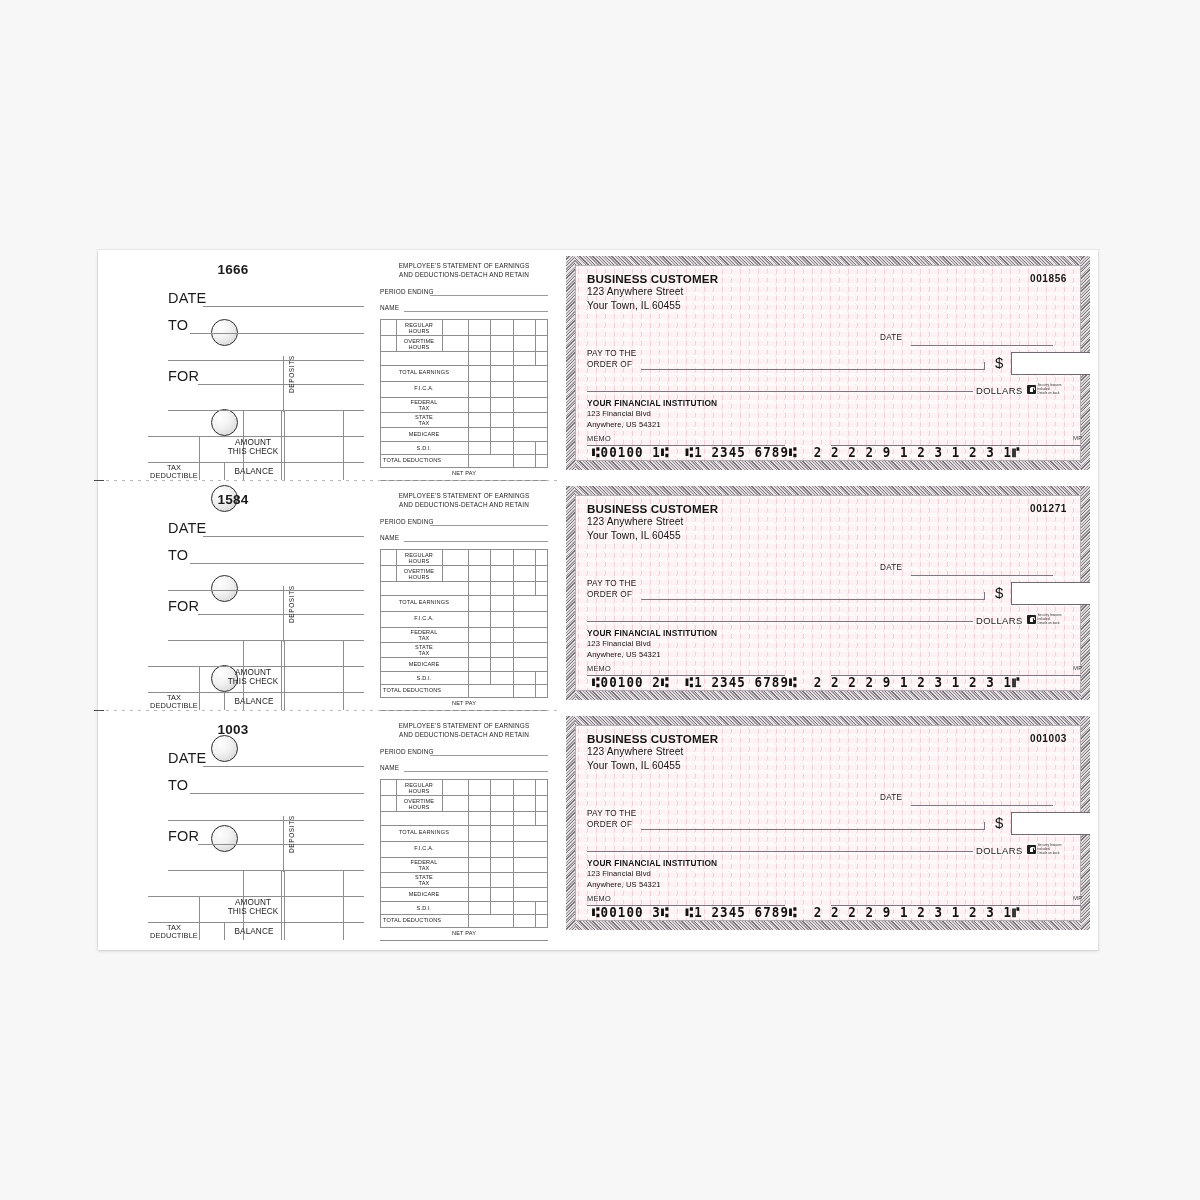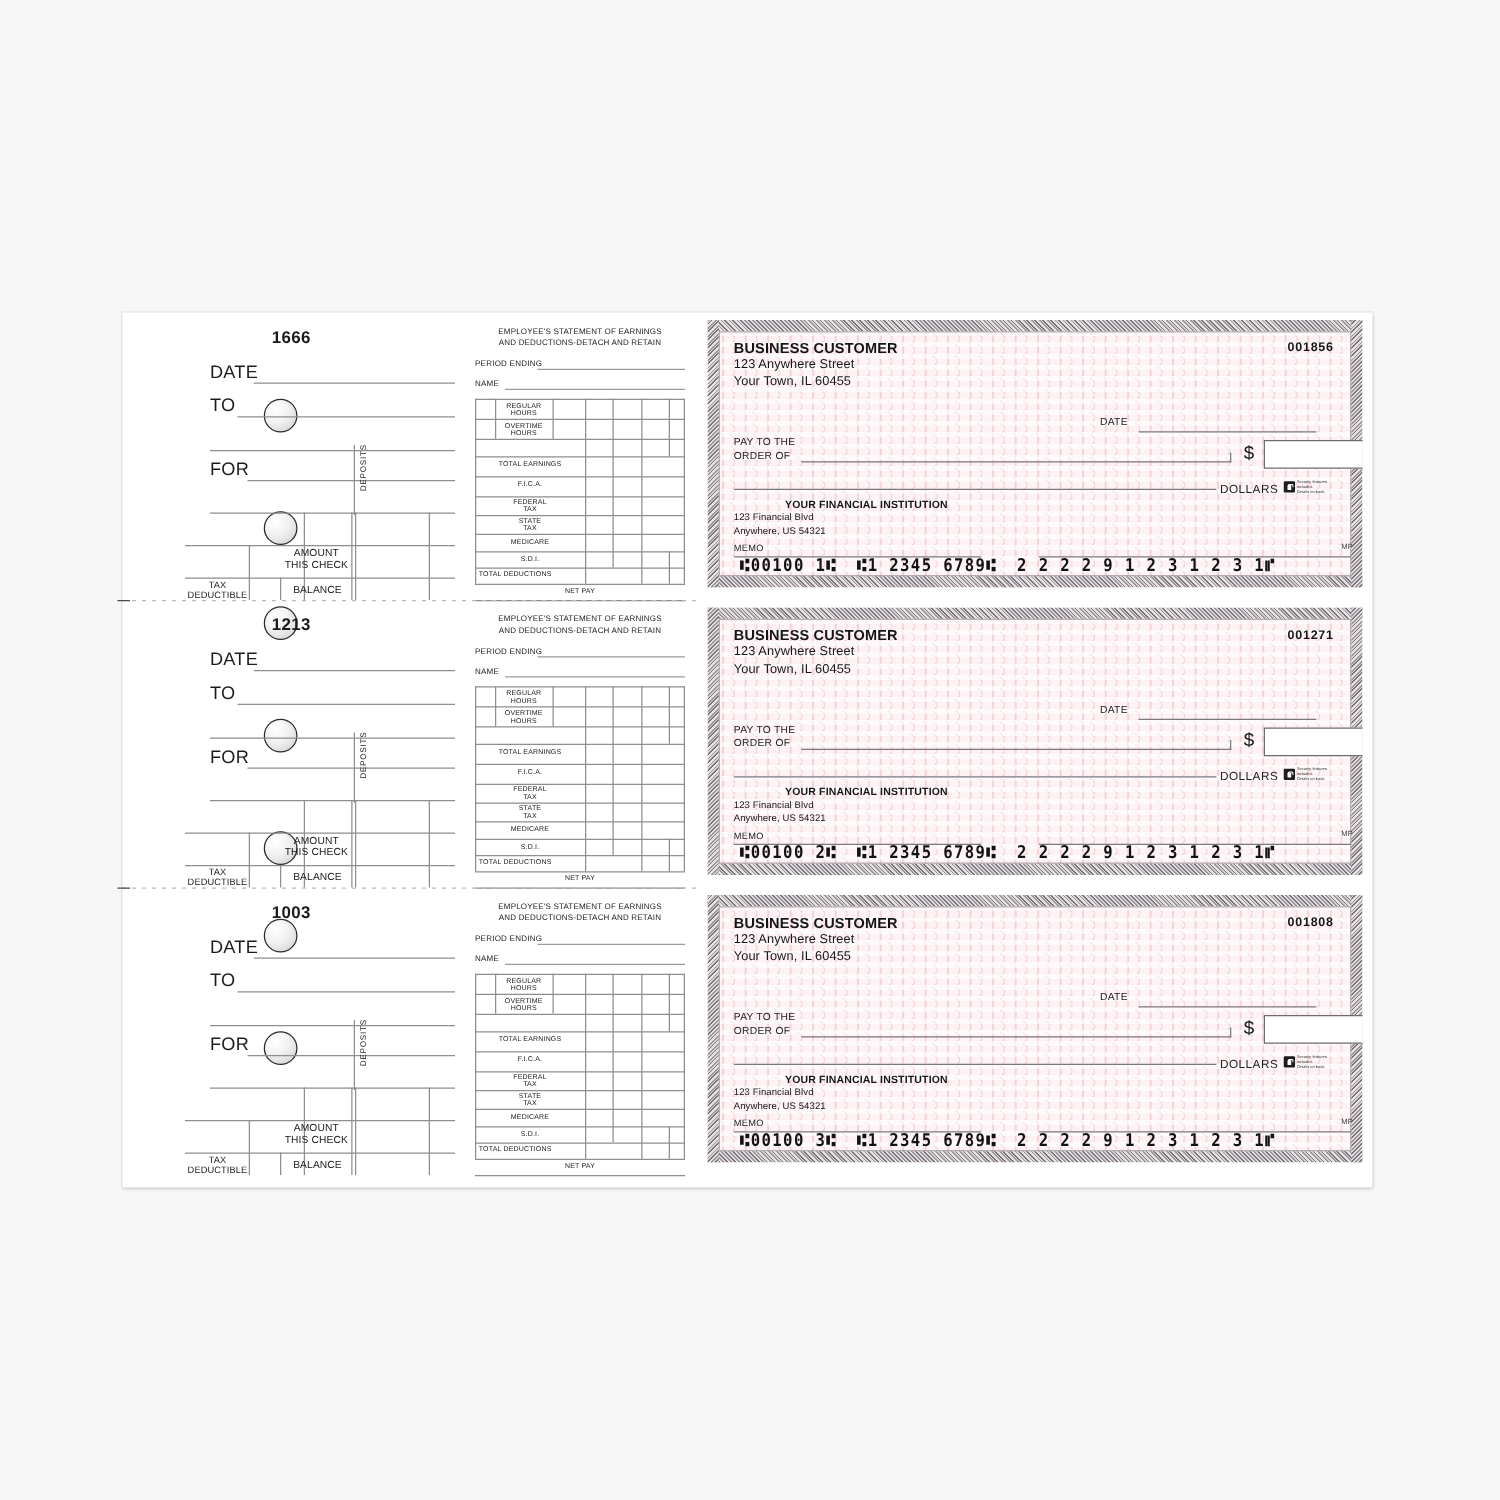--- a/index.html
+++ b/index.html
@@ -109,21 +109,21 @@
     position:absolute;right:14px;top:8px;font-size:10px;font-weight:bold;
     color:#151515;letter-spacing:.6px;
   }
   .ck-lbl{position:absolute;font-size:8.2px;color:#1c1c1c;letter-spacing:.25px;line-height:1.38;}
   .ck-rule{position:absolute;height:1px;background:#7d7780;}
   .amtbox{
     position:absolute;background:#ffffff;border:1px solid #6f6972;
   }
   .dollarsign{position:absolute;font-size:15px;color:#141414;font-weight:normal;}
   .bank{position:absolute;color:#151515;}
-  .bank .b1{font-size:8.4px;font-weight:bold;letter-spacing:.15px;margin-left:41px;}
+  .bank .b1{font-size:8.4px;font-weight:bold;letter-spacing:.15px;}
   .bank .b2{font-size:7.6px;line-height:1.45;letter-spacing:.1px;}
   .mp{position:absolute;font-size:6px;color:#3a3a3a;letter-spacing:.3px;}
   .secbadge{position:absolute;display:flex;align-items:center;gap:1.5px;}
   .secbadge .lock{
     width:9px;height:9px;background:#1d1d1d;border-radius:1px;
     position:relative;flex:0 0 auto;
   }
   .secbadge .lock::after{
     content:"";position:absolute;left:2.6px;top:2.2px;width:3.8px;height:4.6px;
     background:#fff;border-radius:.5px;
@@ -290,21 +290,21 @@
 
     <div class="row r1">
       <div class="perf"></div>
       <div class="perf-tick" style="top:0;"></div>
 
       <div class="hole" style="left:113px;top:5px;"></div>
       <div class="hole" style="left:113px;top:95px;"></div>
       <div class="hole" style="left:113px;top:185px;"></div>
 
       <div class="stubL">
-        <div class="chknum" style="top:12px;">1213</div>
+        <div class="chknum" style="top:12px;">1584</div>
 
         <div class="lbl" style="left:70px;top:40px;">DATE</div>
         <div class="rule" style="left:105px;top:56px;width:161px;"></div>
 
         <div class="lbl" style="left:70px;top:67px;">TO</div>
         <div class="rule" style="left:92px;top:83px;width:174px;"></div>
 
         <div class="rule" style="left:70px;top:110px;width:196px;"></div>
 
         <div class="lbl" style="left:70px;top:118px;">FOR</div>
@@ -528,21 +528,21 @@
           <div class="bar lft"></div>
             <div class="bar rgt"></div>
           <div class="inl"></div>
         </div>
         <div class="cbody">
           <div class="payee">
             <div class="nm">BUSINESS CUSTOMER</div>
             <div class="ln">123 Anywhere Street</div>
             <div class="ln">Your Town, IL 60455</div>
           </div>
-          <div class="cknum">001808</div>
+          <div class="cknum">001003</div>
 
           <div class="ck-lbl" style="left:305px;top:67px;">DATE</div>
           <div class="ck-rule" style="left:336px;top:80px;width:142px;"></div>
 
           <div class="ck-lbl" style="left:12px;top:83px;"><span>PAY TO THE</span><br><span>ORDER OF</span></div>
           <div class="ck-rule" style="left:66px;top:104px;width:344px;"></div>
           <div class="vrule" style="left:409px;top:97px;height:8px;background:#7d7780;"></div>
 
           <div class="dollarsign" style="left:420px;top:89px;">$</div>
           <div class="amtbox" style="left:436px;top:87px;width:80px;height:21px;"></div>

